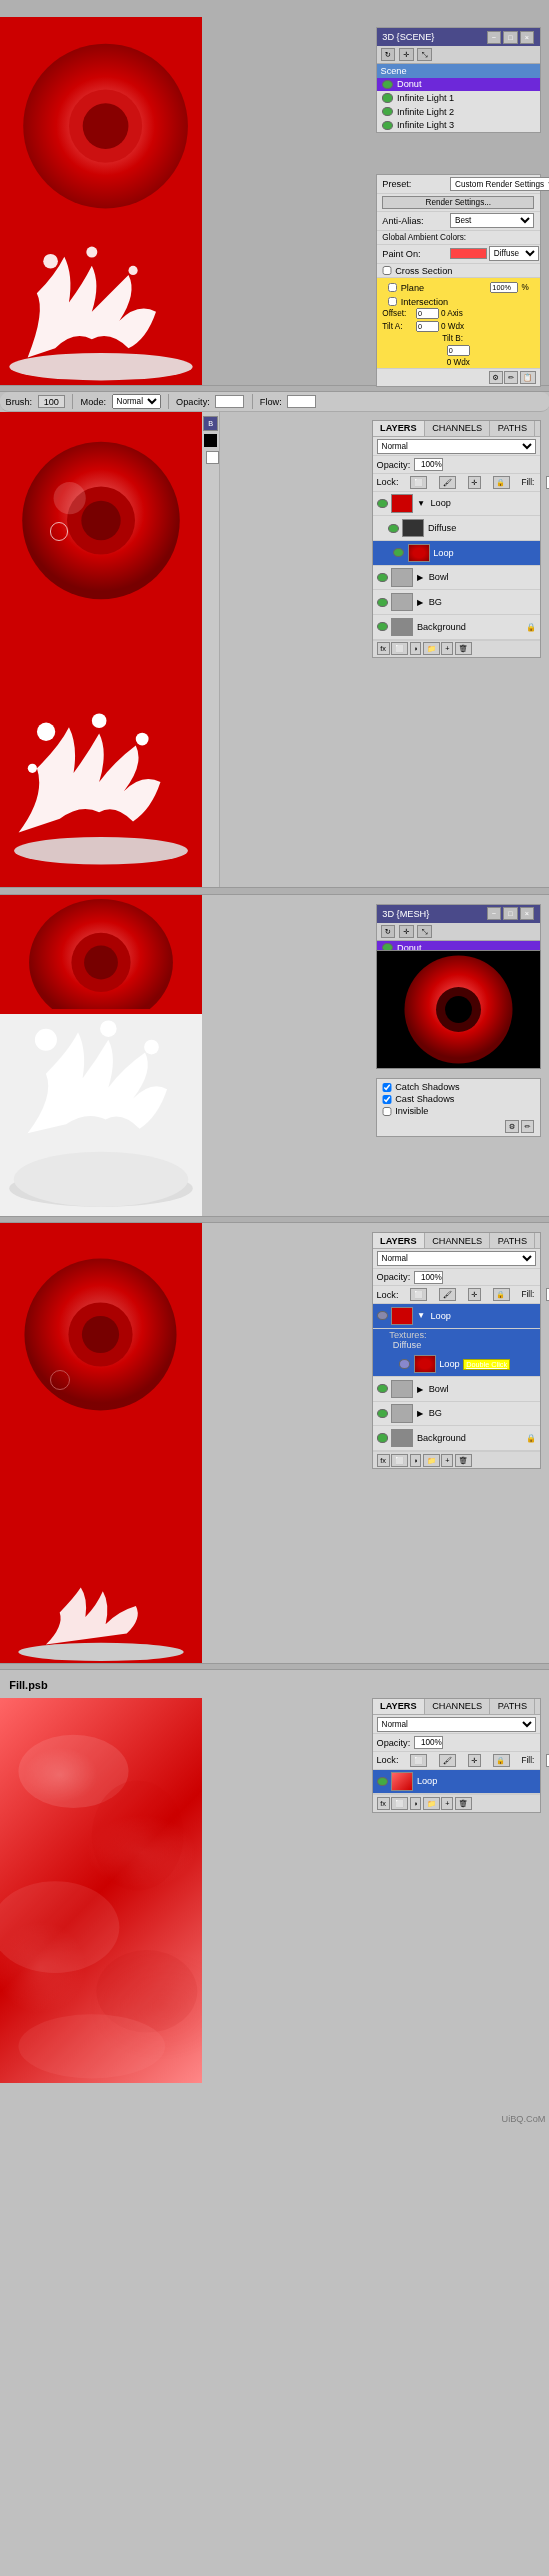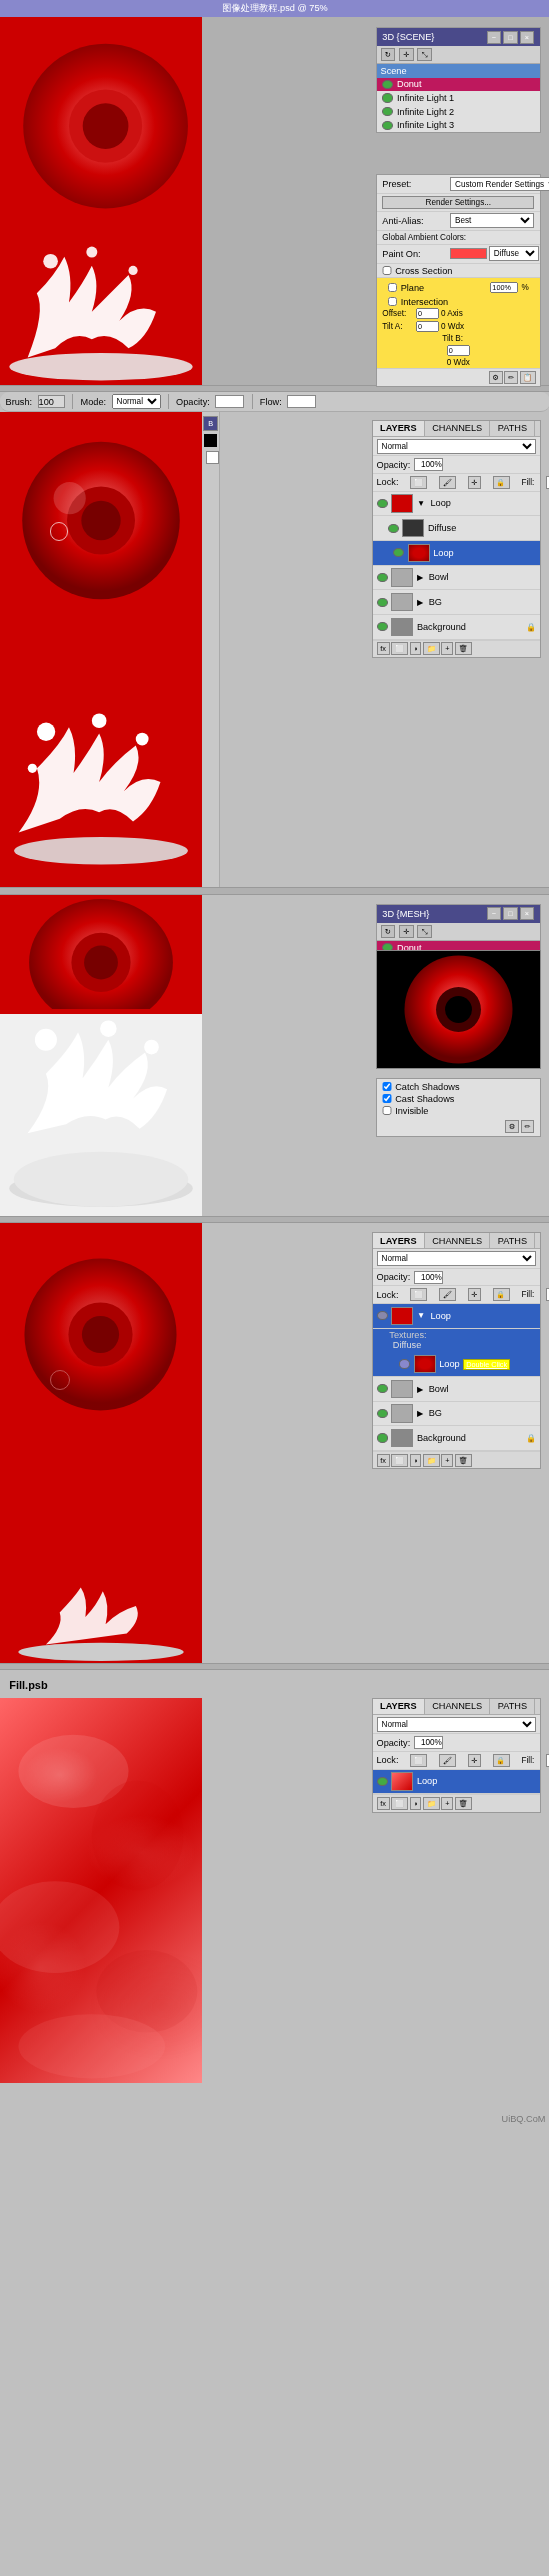--- a/index.html
+++ b/index.html
@@ -60,21 +60,21 @@
       cursor: pointer;
     }
     .scene-item {
       padding: 1.8px 5.5px;
       display: flex;
       align-items: center;
       gap: 3.7px;
       font-size: 9.2px;
     }
     .scene-item.selected {
-      background: #be185d;
+      background: #6d28d9;
       color: white;
     }
     .eye-icon {
       width: 11px; height: 9.2px;
       background: #888;
       border-radius: 50%;
       border: 0.9px solid #666;
     }
     .eye-icon.active { background: #4a4; }
 
@@ -253,21 +253,21 @@
     .mesh-info {
       position: absolute;
       top: 183px; right: 9.2px;
       width: 165px;
       background: #e0e0e0;
       border: 0.9px solid #999;
       padding: 3.7px 5.5px;
       font-size: 9.2px;
     }
     .mesh-check-row {
-      display: flex; align-items: flex-start; gap: 3.7px;
+      display: flex; align-items: flex-end; gap: 3.7px;
       margin-bottom: 1.8px; font-size: 9.2px;
     }
 
     
     .section4 {
       position: relative;
       width: 550px;
       height: 440px;
       background: #c0c0c0;
     }
@@ -405,23 +405,20 @@
       background: #b0b0b0;
       border-top: 0.9px solid #999;
       border-bottom: 0.9px solid #999;
     }
   </style>
 </head>
 <body>
 
 <div class="section1">
 
-  <div class="app-header">
-    <span>图像处理教程.psd @ 75%</span>
-  </div>
 
   <div class="canvas-area1" style="top:16.5px; height:368px;">
 
     <svg viewBox="0 0 200 200" style="position:absolute;top:13.7px;left:4.6px;width:192px;height:183px;">
       <defs>
         <radialGradient id="donutGrad1" cx="50%" cy="50%" r="50%">
           <stop offset="0%" stop-color="#ff8888"></stop>
           <stop offset="60%" stop-color="#cc0000"></stop>
           <stop offset="100%" stop-color="#880000"></stop>
         </radialGradient>
@@ -544,21 +541,21 @@
     </div>
   </div>
 </div>
 
 <div class="section-divider"></div>
 
 <div class="section2">
 
   <div class="brush-toolbar">
     <span>Brush:</span>
-    <div style="width:27.5px;height:13px;background:#d8d8d8;border:0.9px solid #888;display:flex;align-items:center;">
+    <div style="width:27.5px;height:13px;background:#d8d8d8;border:0.9px solid #888;display:flex;align-items:center;justify-content:center;">
       <span>100</span>
     </div>
     <div class="toolbar-sep"></div>
     <span>Mode:</span>
     <select style="height:14.7px;font-size:8.2px;">
       <option>Normal</option>
     </select>
     <div class="toolbar-sep"></div>
     <span>Opacity:</span>
     <input type="text" class="percent-input" style="">

